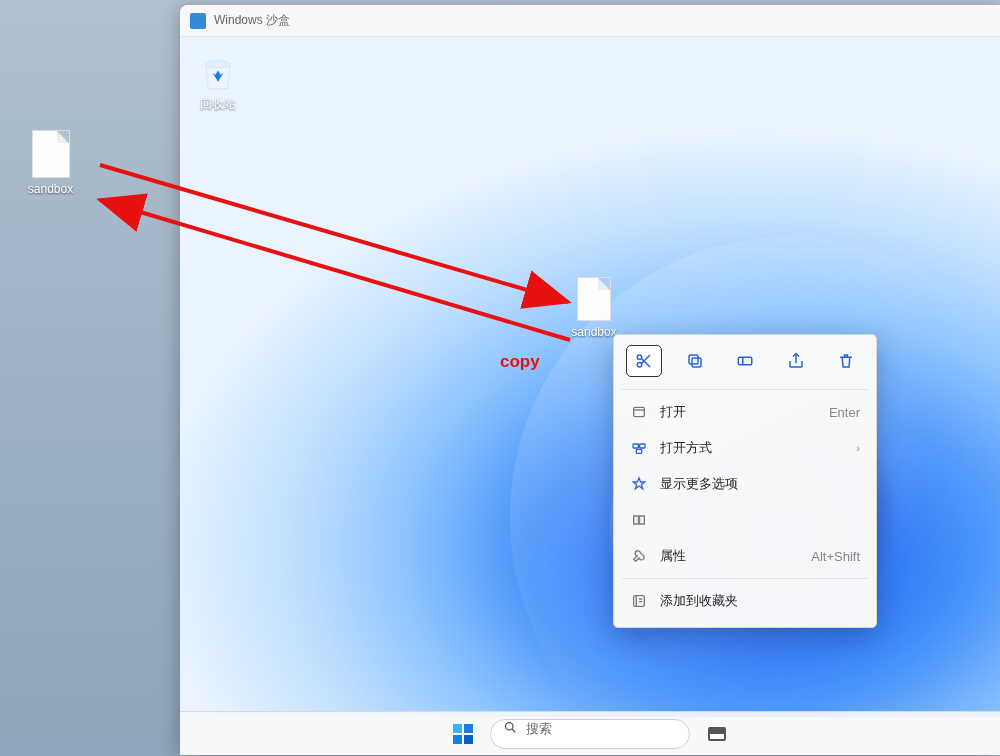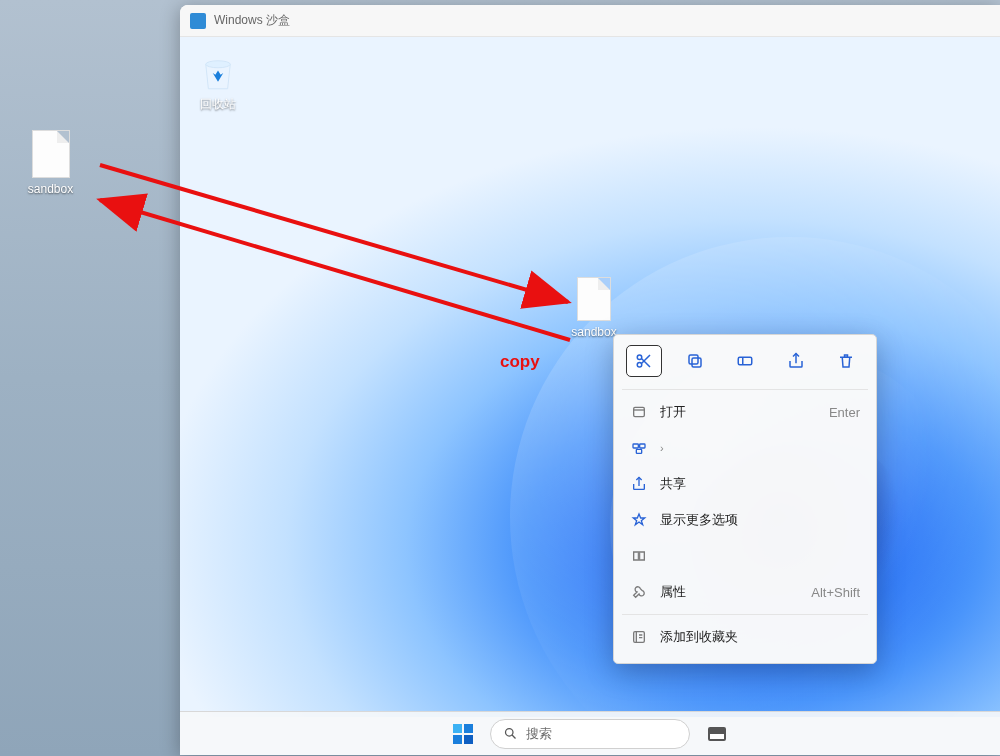--- a/index.html
+++ b/index.html
@@ -209,21 +209,21 @@
     cursor:pointer;
   }
   .start-grid {
     width: 20px; height:20px;
     display:grid; grid-template-columns:1fr 1fr; grid-template-rows:1fr 1fr; gap:2px;
   }
   .start-grid div { background:#1a7fdc; }
   .start-grid div:nth-child(1){background:#3cb2f4;}
   .start-grid div:nth-child(4){background:#0e5fc2;}
   .search-box {
-    display:flex; align-items:center;
+    display:flex; align-items:flex-start;
     height: 30px;
     width: 200px;
     background: #fff;
     border: 1px solid #d0d0d0;
     border-radius: 15px;
     padding: 0 12px;
     gap: 8px;
     color: #6a6a6a;
     font-size: 13px;
   }
@@ -321,31 +321,22 @@
         <span class="hint">Enter</span>
       </div>
       <div class="cm-item">
         <span class="icn">
             <svg width="16" height="16" viewBox="0 0 24 24" fill="none" stroke="currentColor" stroke-width="2">
               <rect x="3" y="6" width="8" height="6" rx="1"></rect>
               <rect x="13" y="6" width="8" height="6" rx="1"></rect>
               <rect x="8" y="14" width="8" height="6" rx="1"></rect>
             </svg>
           </span>
+        <span class="txt">打开方式</span>
         <span class="chev">›</span>
-      </div>
-      <div class="cm-item">
-        <span class="icn">
-            <svg width="16" height="16" viewBox="0 0 24 24" fill="none" stroke="currentColor" stroke-width="2">
-              <path d="M4 12v7a1 1 0 001 1h14a1 1 0 001-1v-7"></path>
-              <path d="M16 6l-4-4-4 4"></path>
-              <path d="M12 2v13"></path>
-            </svg>
-          </span>
-        <span class="txt">共享</span>
       </div>
       <div class="cm-item">
         <span class="icn">
             <svg width="16" height="16" viewBox="0 0 24 24" fill="none" stroke="currentColor" stroke-width="2">
               <path d="M12 3l2.5 6h6l-5 4 2 6-5.5-4-5.5 4 2-6-5-4h6z"></path>
             </svg>
           </span>
         <span class="txt">显示更多选项</span>
       </div>
       <div class="cm-item dim">

